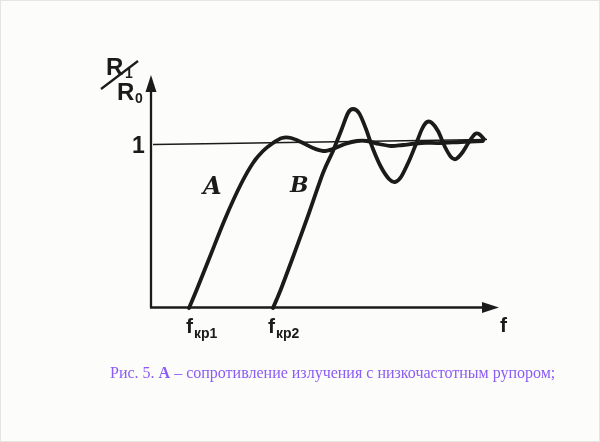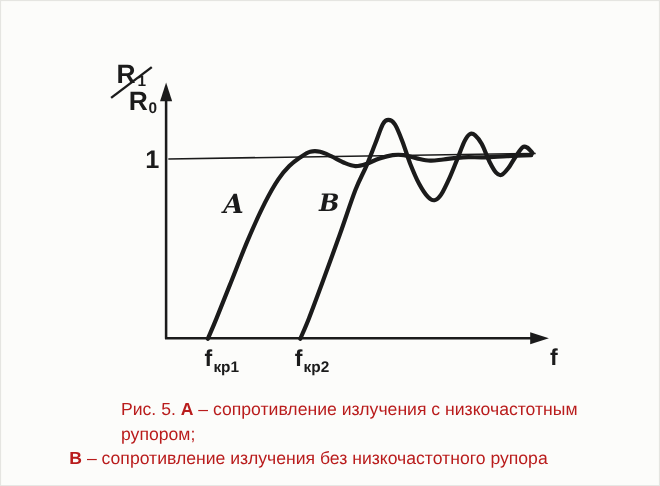--- a/index.html
+++ b/index.html
@@ -17,22 +17,22 @@
   .axis{stroke-width:2.3;}
   .thin{stroke-width:1.4;}
   .curve{stroke-width:3.8;stroke-linecap:round;stroke-linejoin:round;}
   .arrow{fill:#1b1b1b;stroke:none;}
   text{fill:#1b1b1b;}
   .t-sans{font-family:"Liberation Sans", sans-serif;font-weight:600;}
   .t-sans-b{font-family:"Liberation Sans", sans-serif;font-weight:700;}
   .t-hand{font-family:"DejaVu Serif", serif;font-style:italic;font-weight:700;}
   .caption{
     position:absolute;left:62px;top:361px;width:508px;
-    font-size:16px;line-height:22.5px;color:#b91c1c;
-    font-family:Liberation Sans, sans-serif;
+    font-size:16px;line-height:22.5px;color:#8b5cf6;
+    font-family:Liberation Serif, serif;
   }
   .cap-line1{padding-left:47px;}
   .caption b{font-weight:700;}
 </style>
 </head>
 <body>
 
 <div class="page">
 
   <svg class="chart" width="600" height="358" viewBox="0 0 600 358">
@@ -67,16 +67,15 @@
     <g>
       <text class="t-sans-b" x="267" y="332" font-size="21">f</text>
       <text class="t-sans-b" x="275" y="337" font-size="14">кр2</text>
     </g>
 
     <text class="t-sans-b" x="499" y="331" font-size="21">f</text>
   </svg>
 
   <div class="caption">
     <div class="cap-line1"><span>Рис. 5. </span><b>А</b><span> – сопротивление излучения с низкочастотным рупором;</span></div>
-    <div class="cap-line2"><b>В</b><span> – сопротивление излучения без низкочастотного рупора</span></div>
   </div>
 
 </div>
 
 </body></html>

